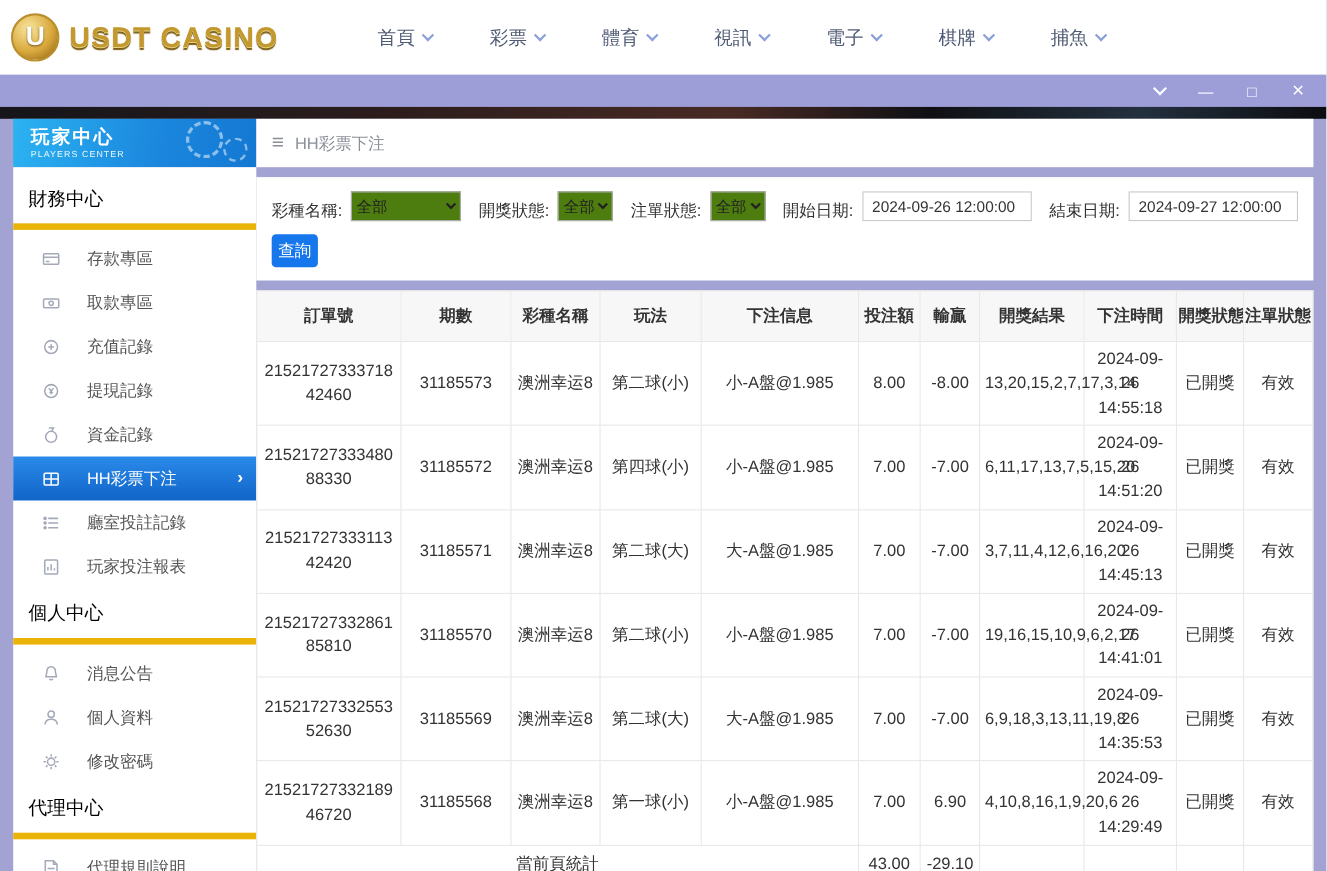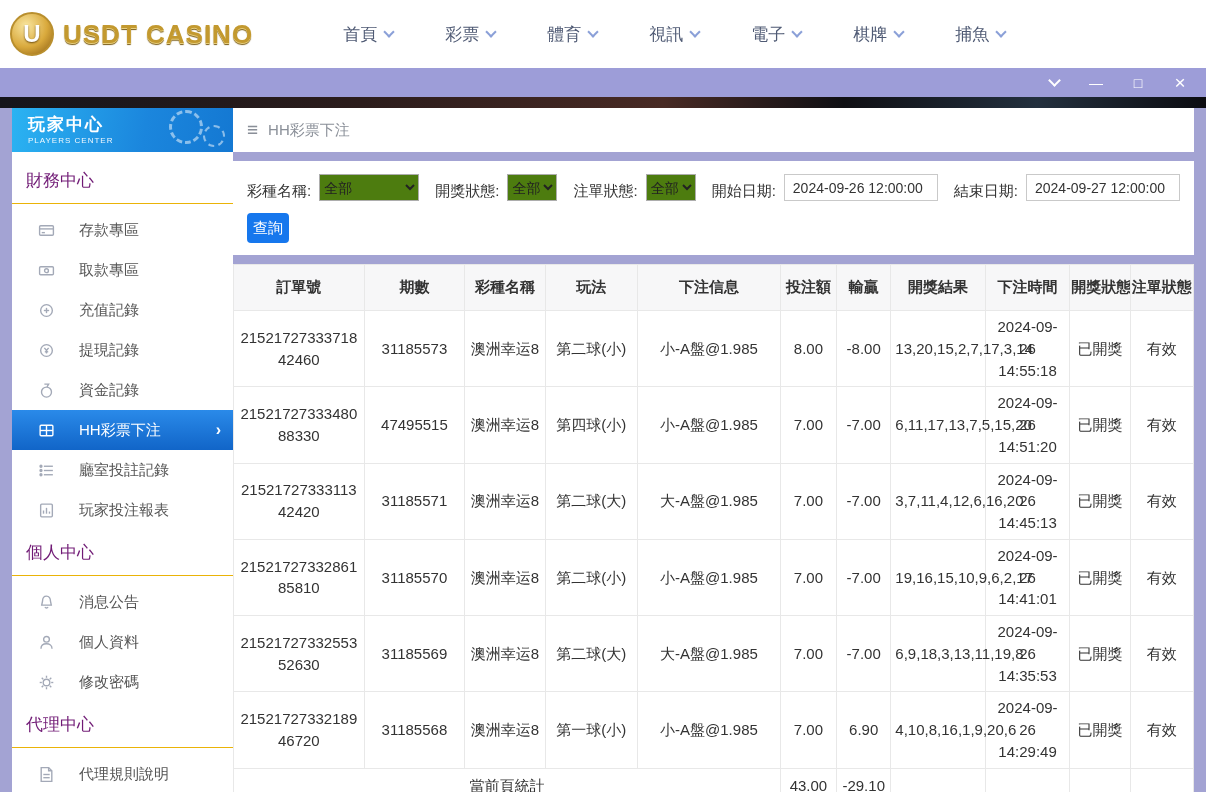--- a/index.html
+++ b/index.html
@@ -22,21 +22,21 @@
   .dark-strip{position:absolute;top:97px;left:0;width:100%;height:11px;background:linear-gradient(90deg,#15151a,#2c1d1c 30%,#482a24 55%,#101014 70%,#23303e 86%,#0c0c10)}
   
   .sidebar{position:absolute;left:12px;top:108px;width:221px;bottom:0;z-index:2}
   .sidebar-header{height:44px;background:linear-gradient(100deg,#2bb3f2,#1b86dd 60%,#1478d2);position:relative;color:#fff;padding:5px 0 0 16px;overflow:hidden}
   .sb-title{font-size:17px;font-weight:bold;letter-spacing:2px}
   .sb-sub{font-size:8px;letter-spacing:1px;opacity:.92}
   .chip{position:absolute;border-radius:50%;border:3px dashed rgba(255,255,255,.5)}
   .chip.c1{width:34px;height:34px;right:30px;top:2px}
   .chip.c2{width:22px;height:22px;right:8px;top:17px;border-width:2px}
   .sidebar-body{position:absolute;top:44px;left:0;right:0;bottom:0;background:#fff;padding-top:6px}
-  .section-heading{font-size:17px;color:#701a75;padding:11px 14px 11px 14px;border-bottom:1px solid #eab308;margin-bottom:6px}
+  .section-heading{font-size:17px;color:#000000;padding:11px 14px 11px 14px;border-bottom:6px solid #eab308;margin-bottom:6px}
   .side-item{height:40px;display:flex;align-items:center;gap:24px;padding-left:26px;font-size:15px;color:#555;cursor:pointer}
   .side-item .ico{width:17px;height:17px;color:#a3a9b7;flex:0 0 17px;display:flex;align-items:center;justify-content:center}
   .side-item.active{background:linear-gradient(180deg,#2a8ae9,#1165c8);color:#fff;position:relative}
   .side-item.active .ico{color:#fff}
   .side-item.active .arrow{position:absolute;right:12px;font-size:16px;color:#fff;font-weight:bold}
   
   .main{position:absolute;left:233px;top:108px;right:12px;bottom:12px;display:flex;flex-direction:column;gap:9px;z-index:2}
   .main-topbar{height:44px;background:#fff;display:flex;align-items:center;gap:10px;padding-left:14px;color:#8a8f98;flex:0 0 44px}
   .hamburger{font-size:19px;color:#8a8f98}
   .page-title{font-size:15px}
@@ -325,21 +325,21 @@
             <td>小-A盤@1.985</td>
             <td>8.00</td>
             <td>-8.00</td>
             <td>13,20,15,2,7,17,3,14</td>
             <td>2024-09-26 14:55:18</td>
             <td>已開獎</td>
             <td>有效</td>
           </tr>
           <tr>
             <td class="break-all">2152172733348088330</td>
-            <td>47495515</td>
+            <td>31185572</td>
             <td>澳洲幸运8</td>
             <td>第四球(小)</td>
             <td>小-A盤@1.985</td>
             <td>7.00</td>
             <td>-7.00</td>
             <td>6,11,17,13,7,5,15,20</td>
             <td>2024-09-26 14:51:20</td>
             <td>已開獎</td>
             <td>有效</td>
           </tr>

